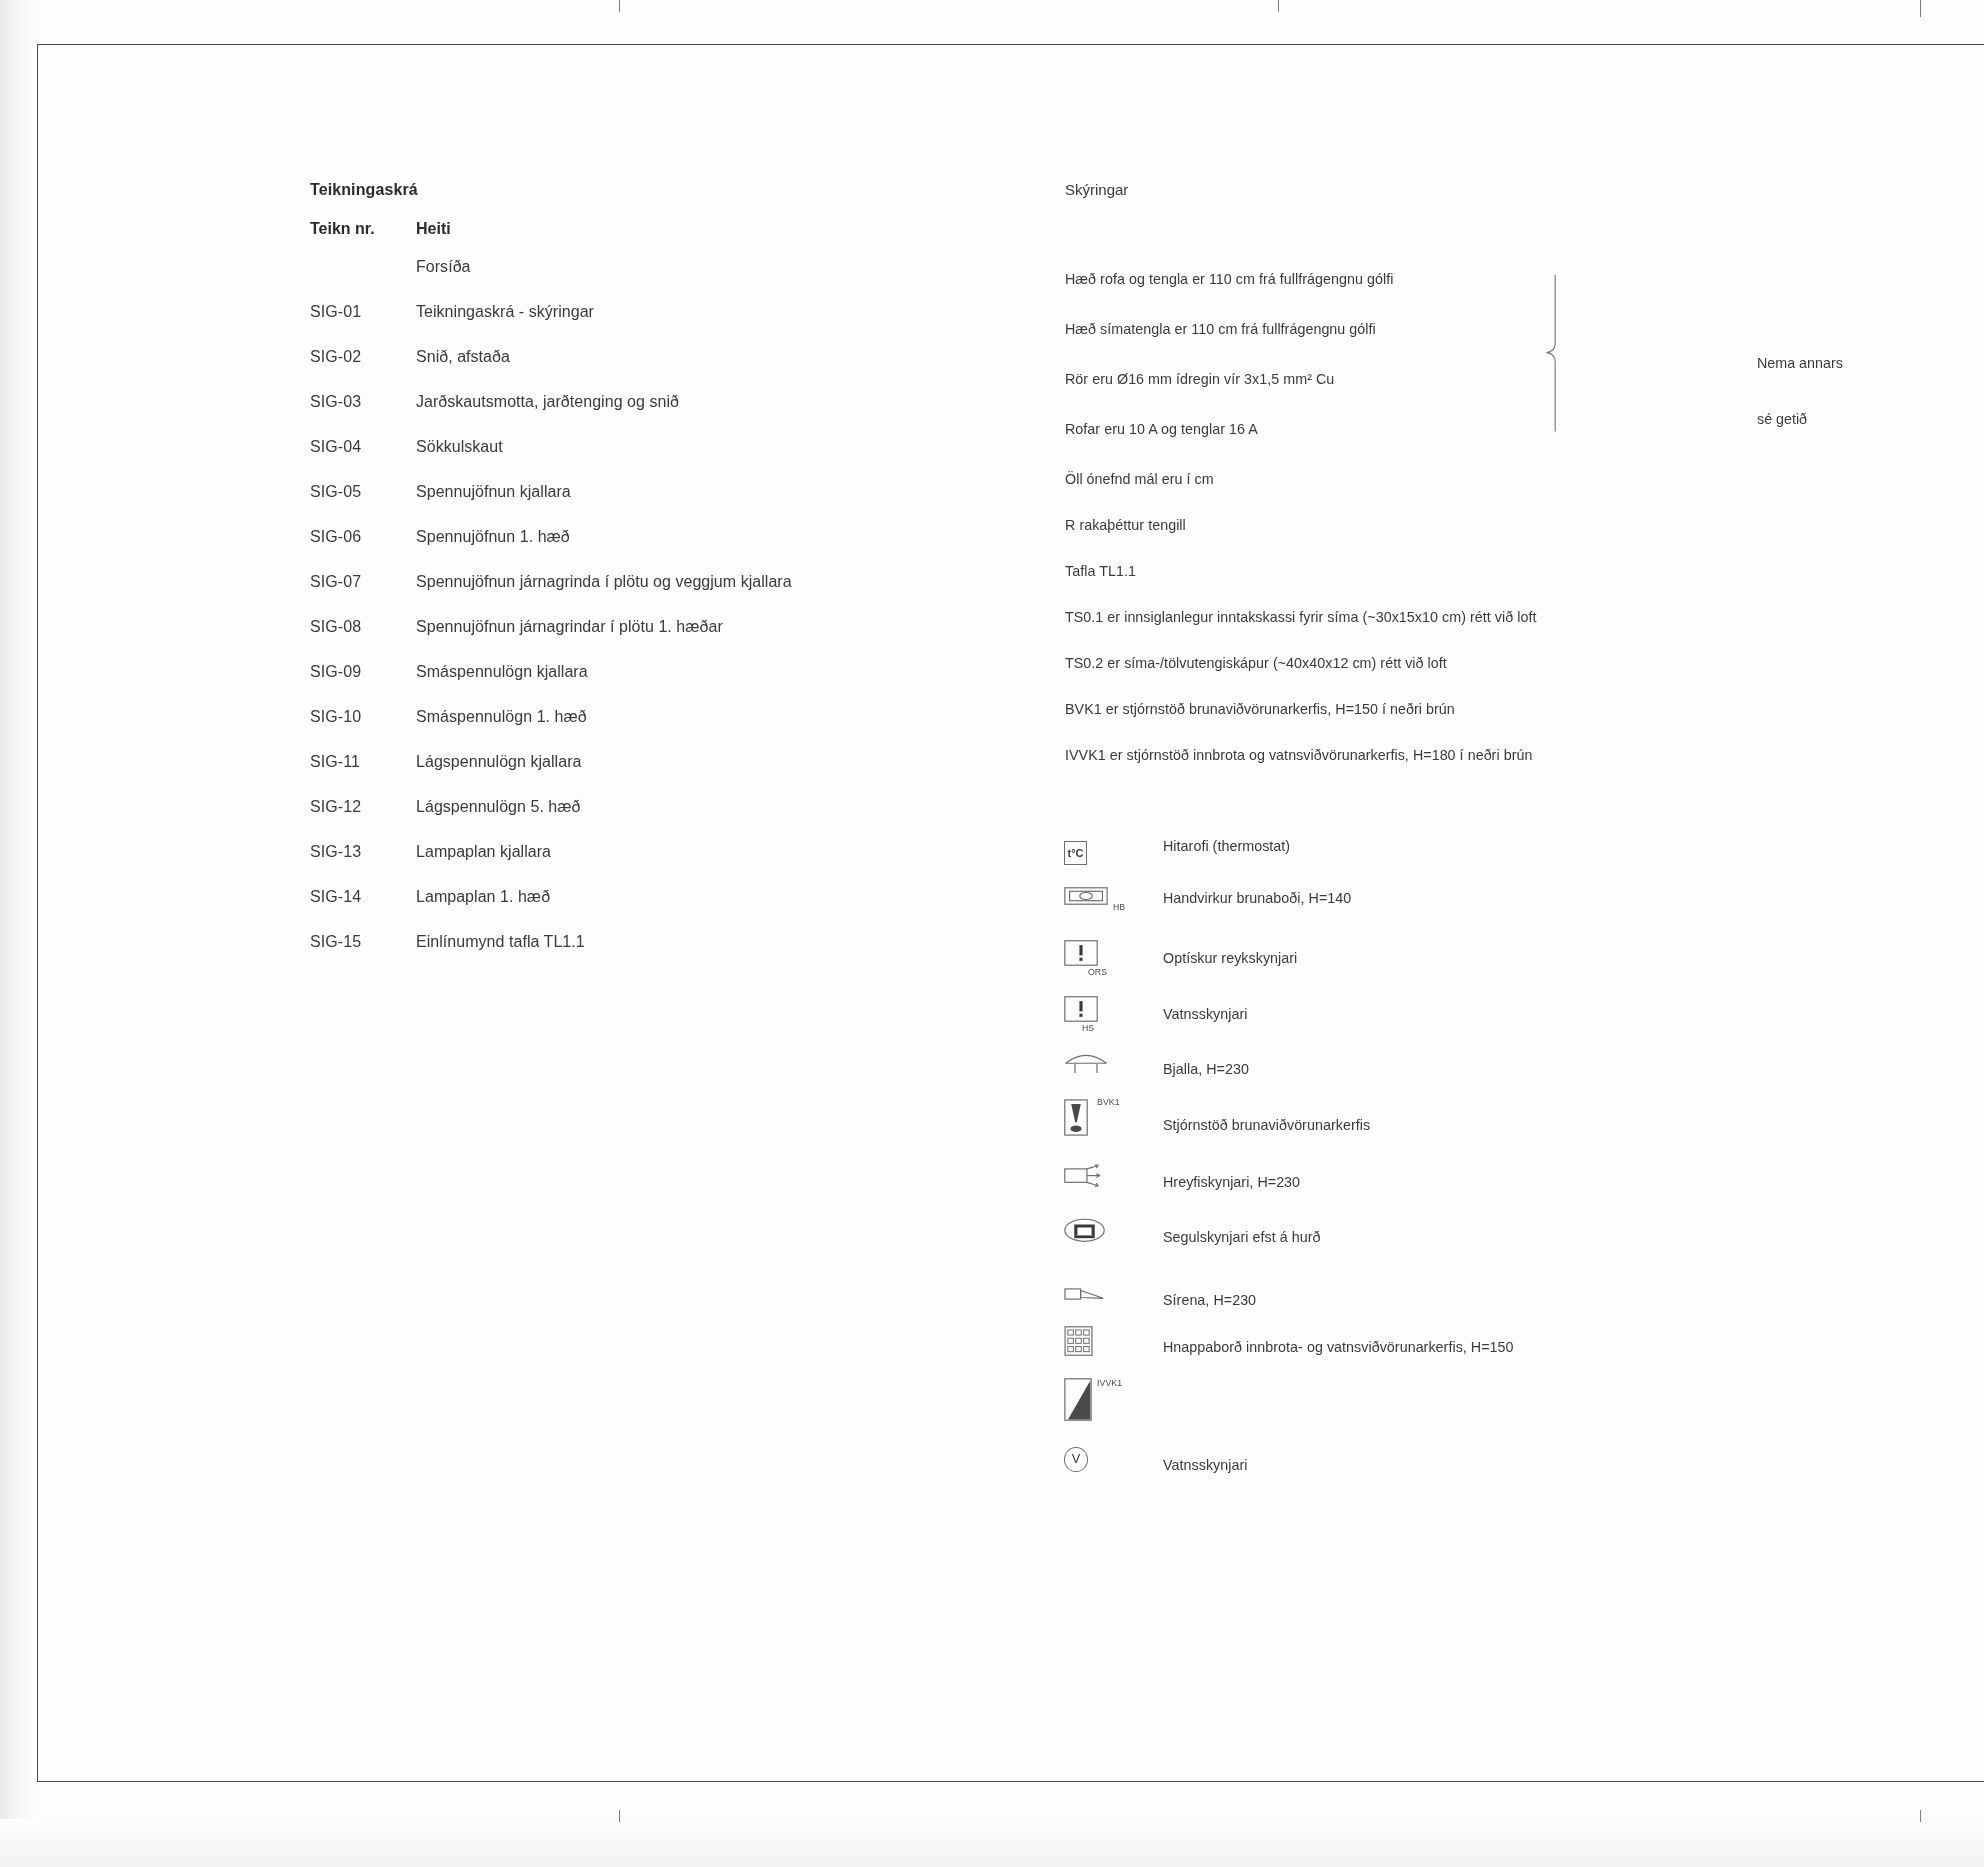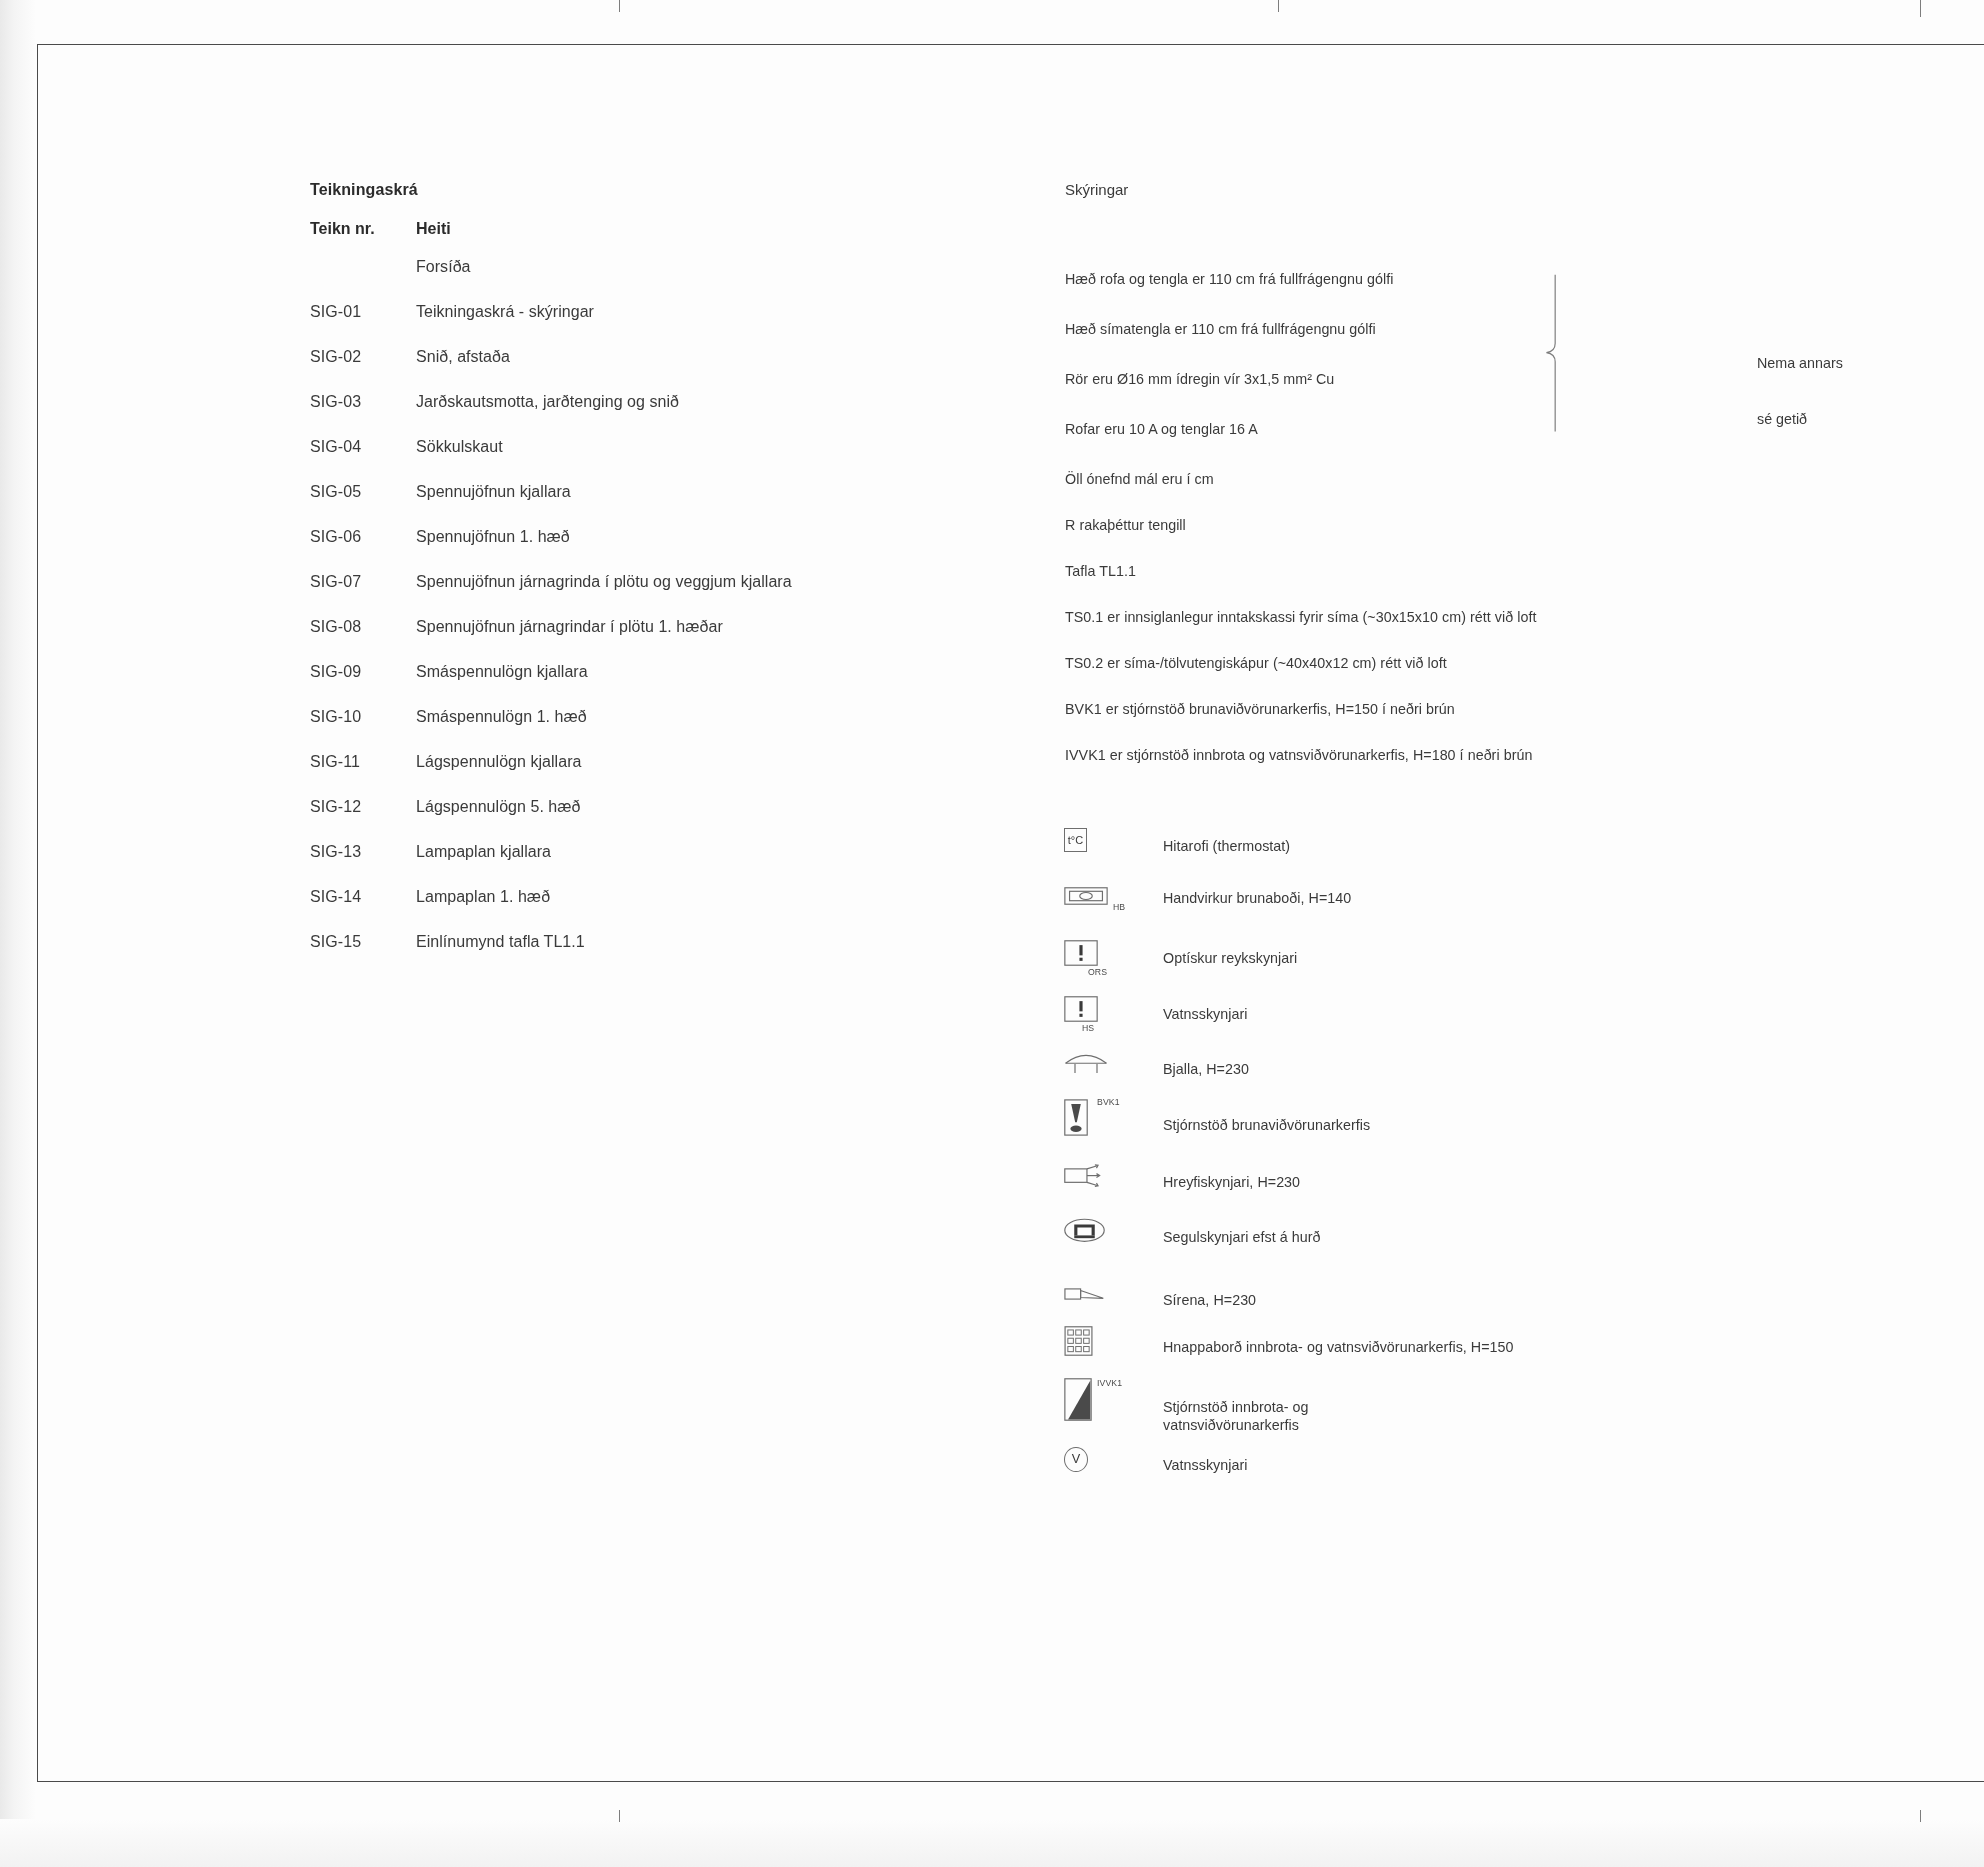--- a/index.html
+++ b/index.html
@@ -273,21 +273,21 @@
   </div>
   <div id="brace-note">
     <div>Nema annars</div>
     <div>sé getið</div>
   </div>
 
   <div id="legend">
       <div class="leg-row" style="position: absolute; left: 0px; top: 0px;">
         <div class="leg-sym">
           <div style="position: absolute; left: 0px; top: -2.4px;">
-            <div style="position:absolute;left:0;top:0;width:23px;height:24.6px;border:1.2px solid #6e6e6e;box-sizing:border-box;display:flex;align-items:center;justify-content:center;font-size:11px;color:#3a3a3a;">t°C</div>
+            <div style="position:absolute;left:0;top:13px;width:23px;height:24.6px;border:1.2px solid #6e6e6e;box-sizing:border-box;display:flex;align-items:center;justify-content:center;font-size:11px;color:#3a3a3a;font-weight:bold;">t°C</div>
           </div>
         </div>
         <div class="leg-text" style="padding-top: 8px;">Hitarofi (thermostat)</div>
       </div>
       <div class="leg-row" style="position: absolute; left: 0px; top: 56px;">
         <div class="leg-sym">
           <div style="position: absolute; left: 0px; top: 0.8px;"><svg width="44" height="18" viewBox="0 0 112 46">
               <rect x="2" y="2" width="108" height="42" fill="none" stroke="#6e6e6e" stroke-width="3"></rect>
               <rect x="14" y="11" width="84" height="24" fill="none" stroke="#6e6e6e" stroke-width="3"></rect>
               <ellipse cx="56" cy="23" rx="16" ry="9" fill="none" stroke="#6e6e6e" stroke-width="3"></ellipse>
@@ -391,22 +391,20 @@
         <div class="leg-text" style="padding-top: 8.7px;">Hnappaborð innbrota- og vatnsviðvörunarkerfis, H=150</div>
       </div>
       <div class="leg-row" style="position: absolute; left: 0px; top: 554px;">
         <div class="leg-sym">
           <div style="position: absolute; left: 0px; top: -5.6px;"><svg width="28" height="43" viewBox="0 0 70 108">
               <rect x="2" y="2" width="66" height="104" fill="none" stroke="#6e6e6e" stroke-width="3"></rect>
               <polygon points="66,6 66,104 10,104" fill="#4a4a4a"></polygon>
             </svg></div>
           <div class="sym-tag" style="left: 33px; top: -5.6px;">IVVK1</div>
         </div>
-        <div class="leg-text two" style="padding-top: 15px; white-space: pre-line;">Stjórnstöð innbrota- og
-vatnsviðvörunarkerfis</div>
       </div>
       <div class="leg-row" style="position: absolute; left: 0px; top: 619px;">
         <div class="leg-sym">
           <div style="position: absolute; left: 0px; top: -2.4px;">
             <div style="position:absolute;left:0;top:0;width:24px;height:25.4px;border:1.2px solid #6e6e6e;border-radius:50%;box-sizing:border-box;display:flex;align-items:center;justify-content:center;font-size:12.7px;color:#3a3a3a;">V</div>
           </div>
         </div>
         <div class="leg-text" style="padding-top: 8px;">Vatnsskynjari</div>
       </div>
     </div>

